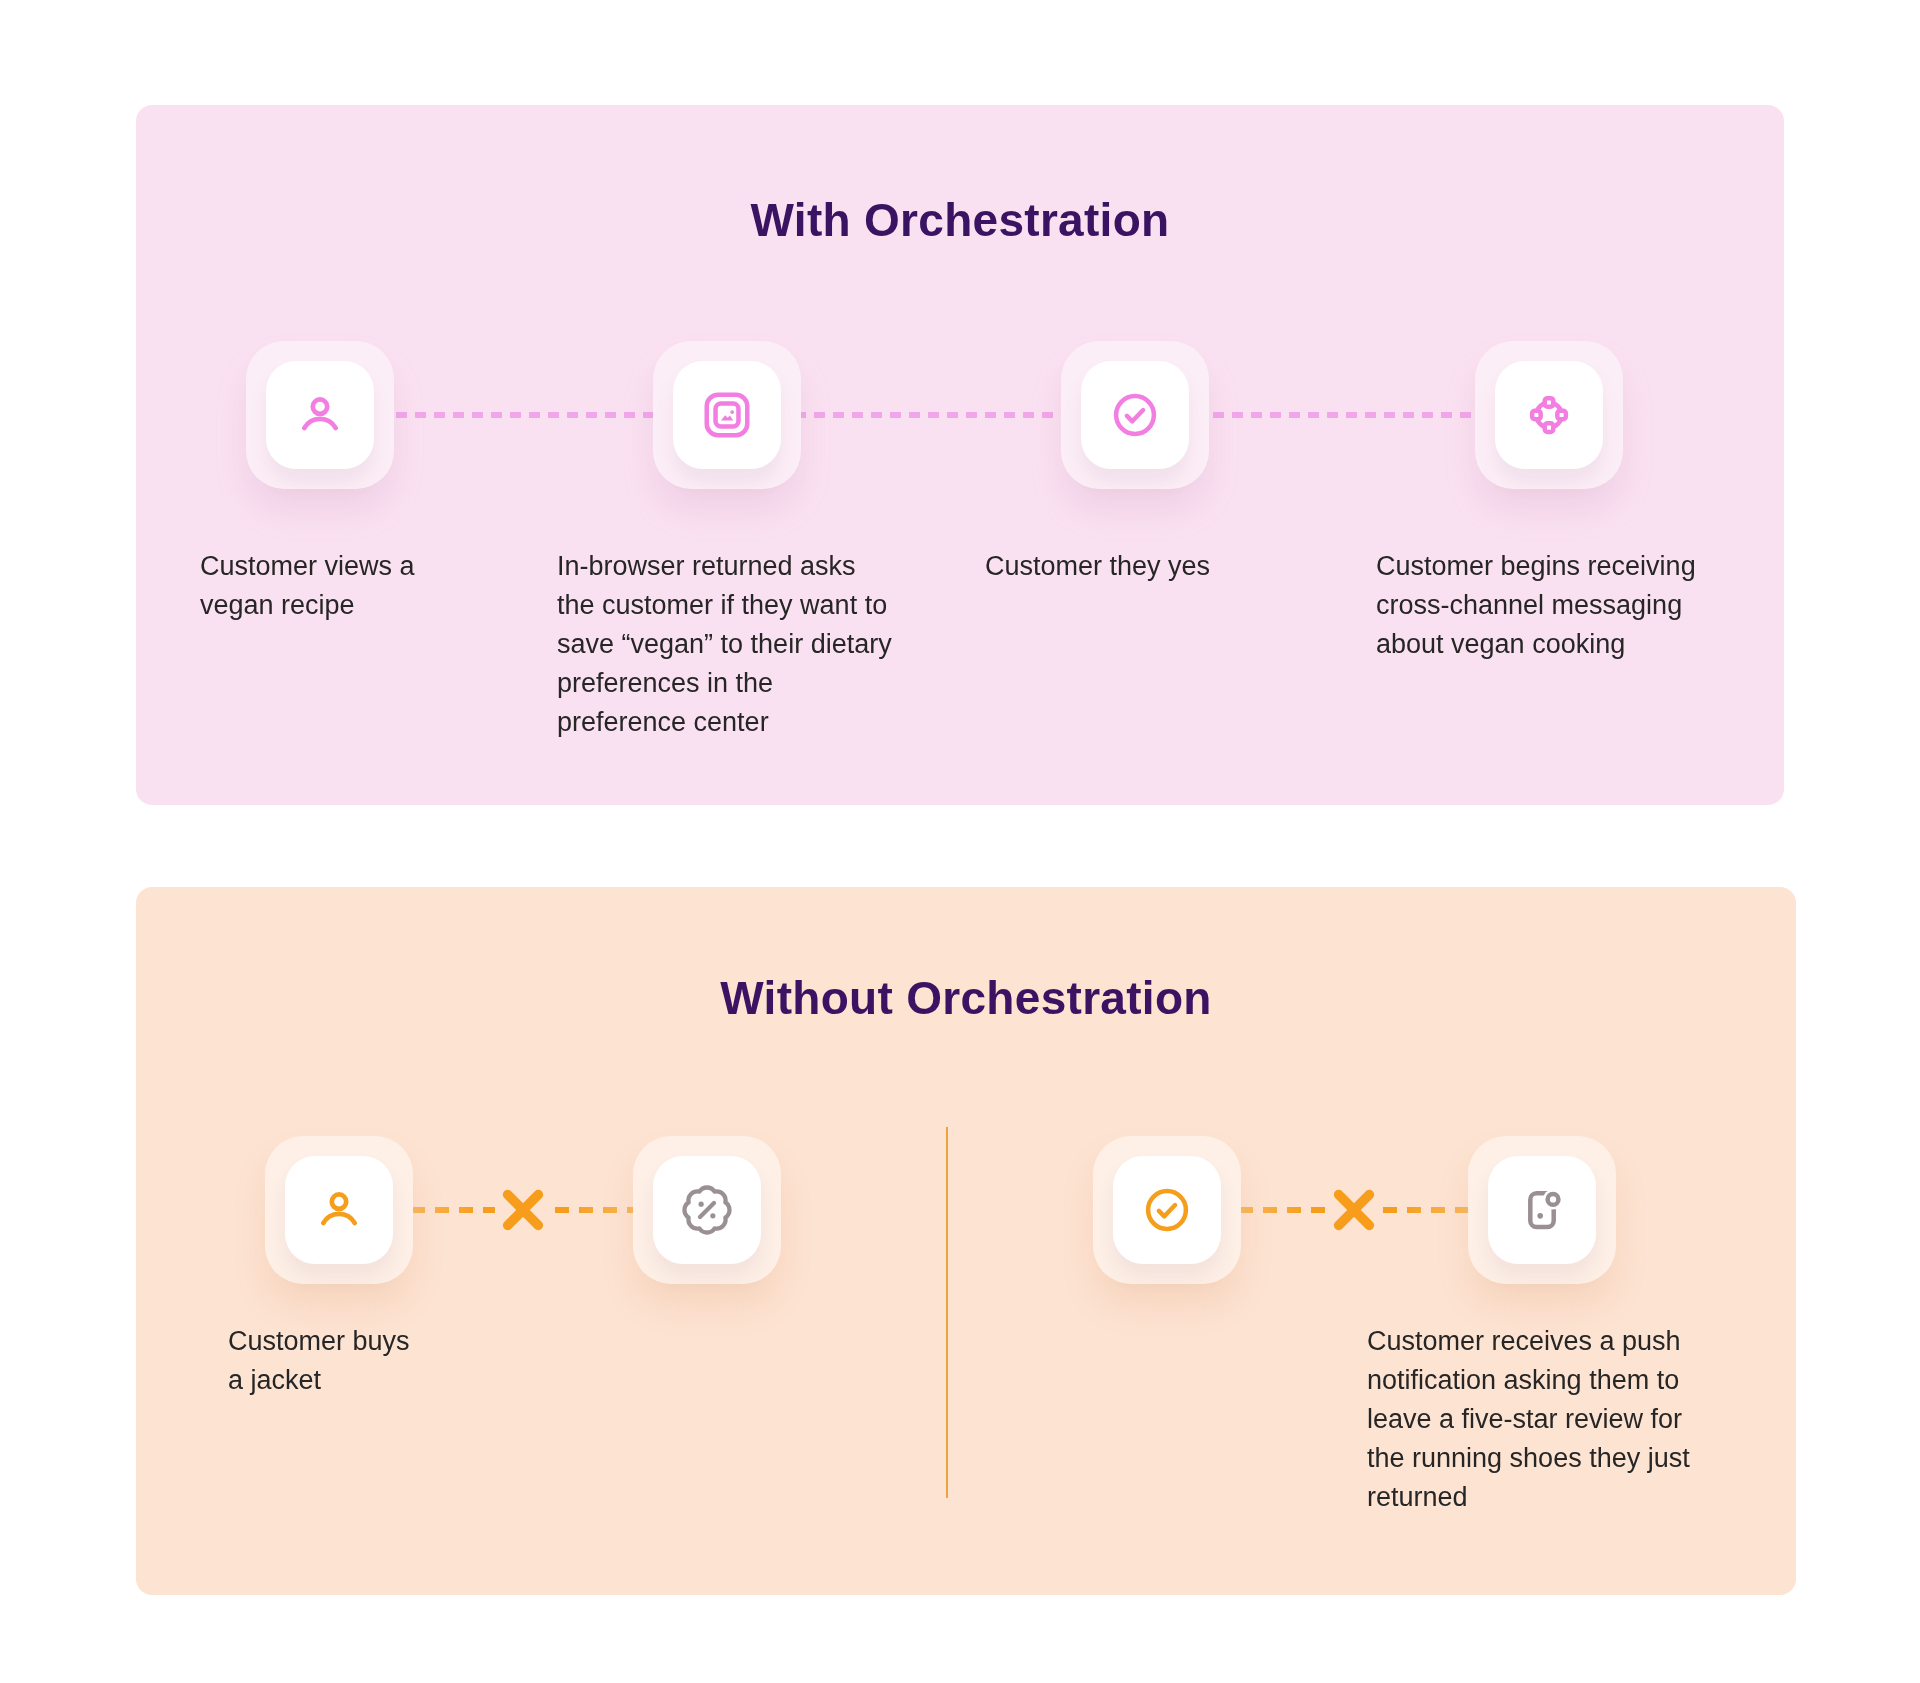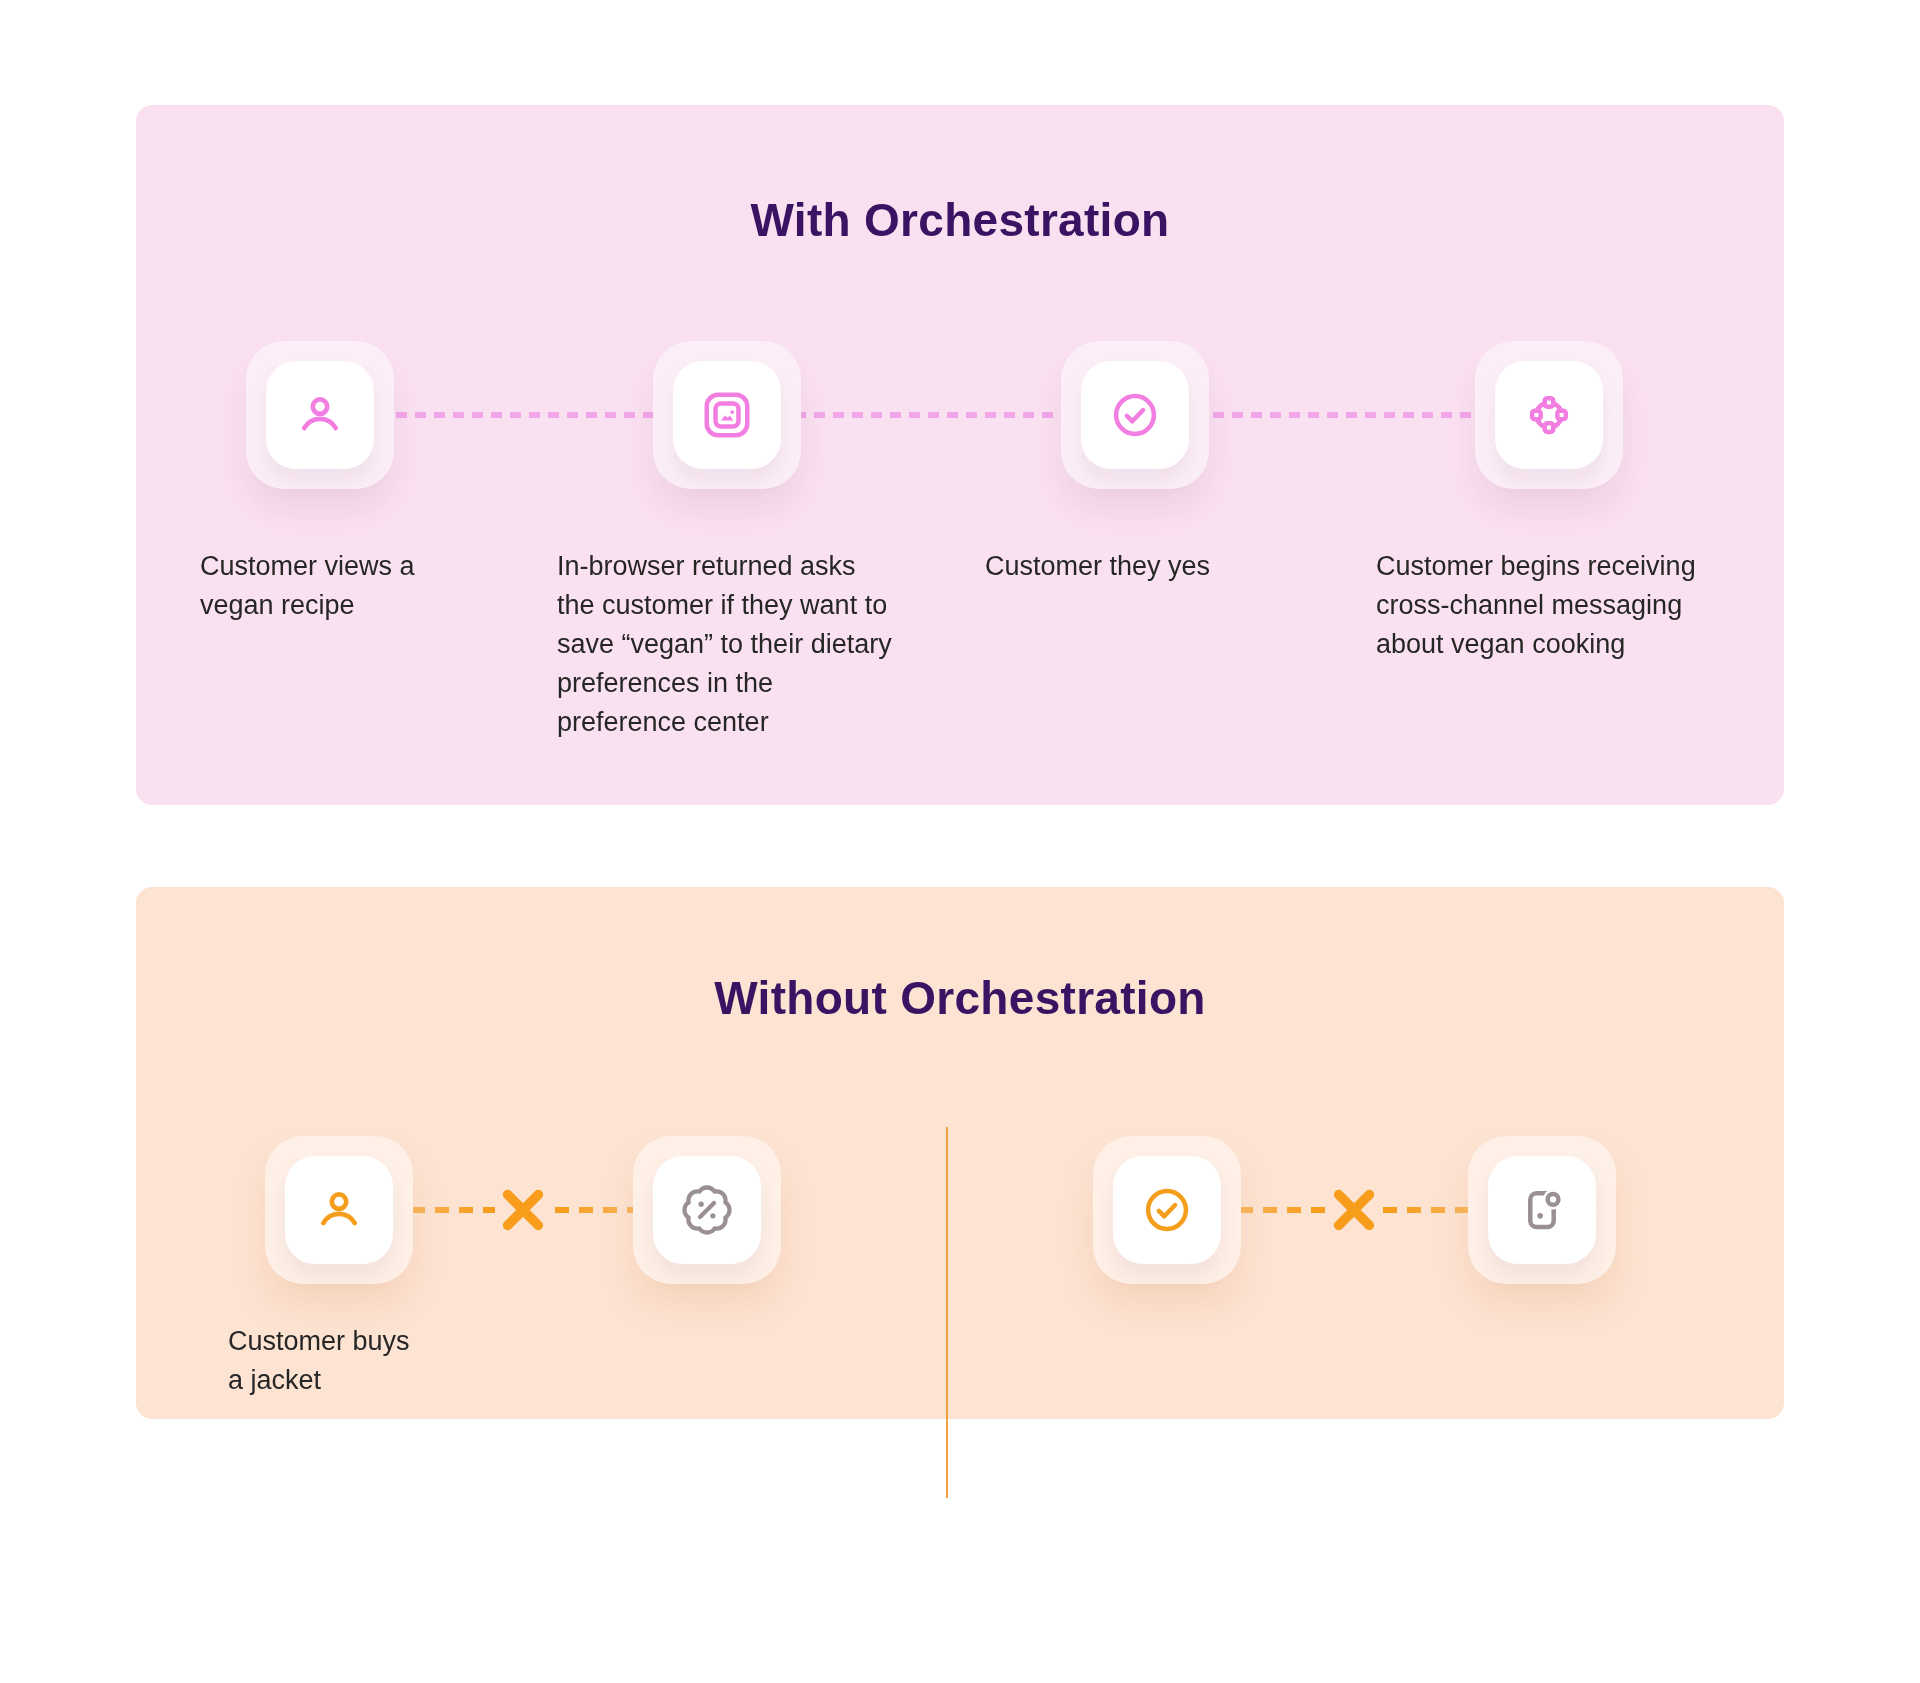--- a/index.html
+++ b/index.html
@@ -2,21 +2,21 @@
 <html><head>
 <meta charset="utf-8">
 <style>
   html,body { margin:0; padding:0; background:#FFFFFF; }
   .canvas {
     position:relative; width:1920px; height:1683px; background:#FFFFFF;
     font-family:"Liberation Sans", sans-serif; overflow:hidden;
   }
   .panel { position:absolute; left:136px; width:1648px; border-radius:16px; }
   .panel-pink  { top:105px; height:700px; background:#FAE1F1; }
-  .panel-peach { top:887px; height:532px; background:#FDE3D2; }
+  .panel-peach { top:887px; height:708px; background:#FDE3D2;padding-left:12px; }
 
   .panel-title {
     position:absolute; left:0; width:100%; margin:0; text-align:center;
     font-size:46px; font-weight:700; color:#3A1463; letter-spacing:.3px;
   }
   .panel-pink  .panel-title { top:88px; }
   .panel-peach .panel-title { top:84px; }
 
   
   .connector { position:absolute; height:6px; border-radius:3px; z-index:1; }
@@ -187,15 +187,16 @@
         <svg class="ic-gray" viewBox="0 0 24 24" fill="none" style="color:#9A8F94">
           <rect x="6.8" y="4.6" width="10.4" height="15" rx="2.8" stroke="currentColor" stroke-width="2"></rect>
           <circle cx="16.9" cy="7.3" r="4.5" fill="#ffffff" stroke="none"></circle>
           <circle cx="16.9" cy="7.3" r="2.4" stroke="currentColor" stroke-width="2"></circle>
           <circle cx="11.2" cy="14.6" r="1.25" fill="currentColor"></circle>
         </svg>
       </div>
     </div>
 
     <p class="caption cap-o0">Customer buys a jacket</p>
+    <p class="caption cap-o3">Customer receives a push notification asking them to leave a five-star review for the running shoes they just returned</p>
   </section>
 
 </div>
 
 </body></html>

